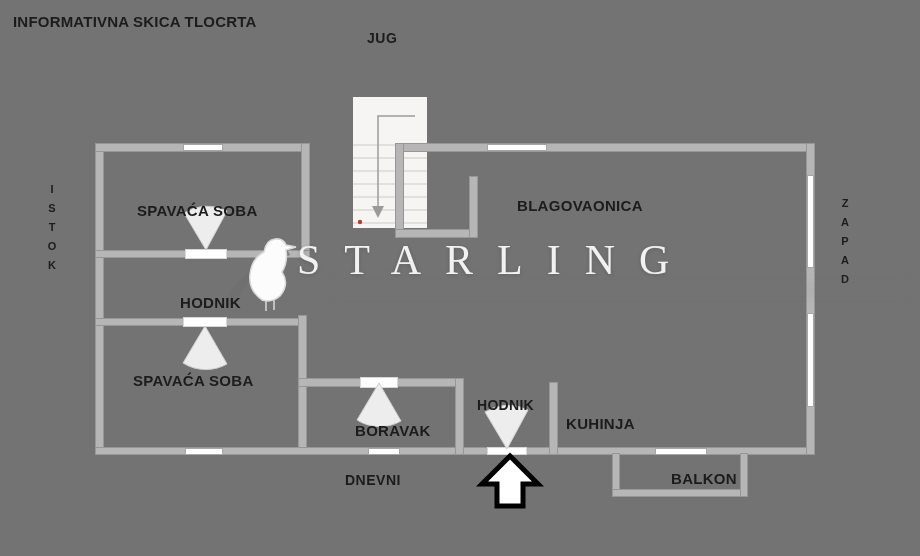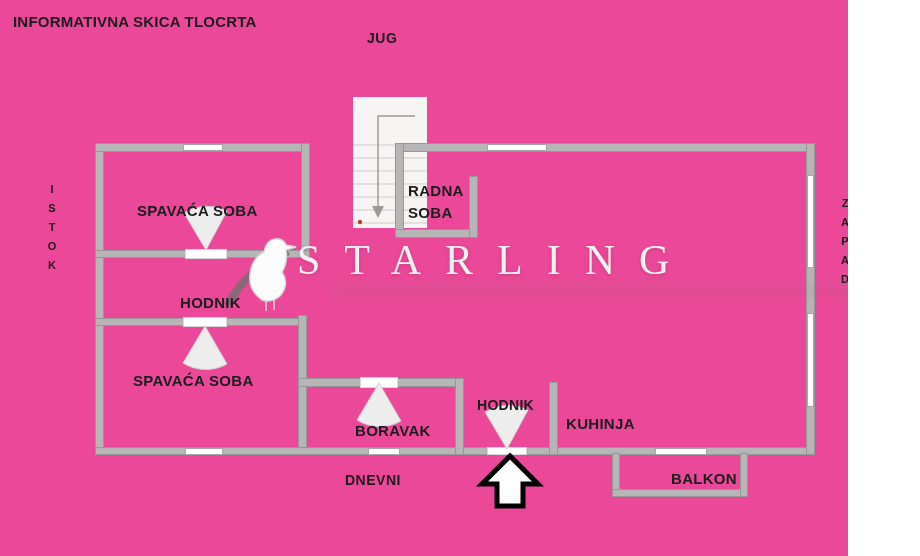--- a/index.html
+++ b/index.html
@@ -1,17 +1,17 @@
 <!DOCTYPE html>
 <html><head>
 <meta charset="utf-8">
 <style>
   html,body{margin:0;padding:0;background:#fff;}
   #canvas{
-    position:relative;width:848px;height:556px;background:#ec4899;
+    position:relative;width:920px;height:556px;background:#737373;
     font-family:"Liberation Sans", sans-serif;color:#1c1c1c;overflow:hidden;
   }
   .wall{position:absolute;background:#b6b6b6;border:1px solid #979797;box-sizing:border-box;}
   .window{position:absolute;background:#ffffff;border:1px solid #a6a6a6;box-sizing:border-box;}
   .door-gap{position:absolute;background:#ffffff;border:1px solid #d7d7d7;box-sizing:border-box;}
   .room-label{
     position:absolute;font-weight:bold;white-space:pre-line;line-height:1.45;
     letter-spacing:0.3px;
   }
   .lbl-15{font-size:15px;}
@@ -111,20 +111,19 @@
 
     <polygon points="510,456 538,484 523,484 523,506 497,506 497,484 482,484" fill="#ffffff" stroke="#000000" stroke-width="5" stroke-linejoin="miter"></polygon>
   </svg>
 
   <div class="watermark-band"></div>
   <div class="watermark-text">STARLING</div>
 
   <div class="room-label lbl-15" style="left:137px;top:200px;">SPAVAĆA SOBA</div>
   <div class="room-label lbl-15" style="left:180px;top:292px;">HODNIK</div>
   <div class="room-label lbl-15" style="left:133px;top:370px;">SPAVAĆA SOBA</div>
-  <div class="room-label lbl-15" style="left:408px;top:180px;">RADNA
-SOBA</div>
+  <div class="room-label lbl-15" style="left:517px;top:195px;">BLAGOVAONICA</div>
   <div class="room-label lbl-15" style="left:355px;top:420px;">BORAVAK</div>
   <div class="room-label lbl-14" style="left:477px;top:395px;">HODNIK</div>
   <div class="room-label lbl-15" style="left:566px;top:413px;">KUHINJA</div>
   <div class="room-label lbl-15" style="left:650px;top:468px;margin-left:21px;">BALKON</div>
 
 </div>
 
 </body></html>

